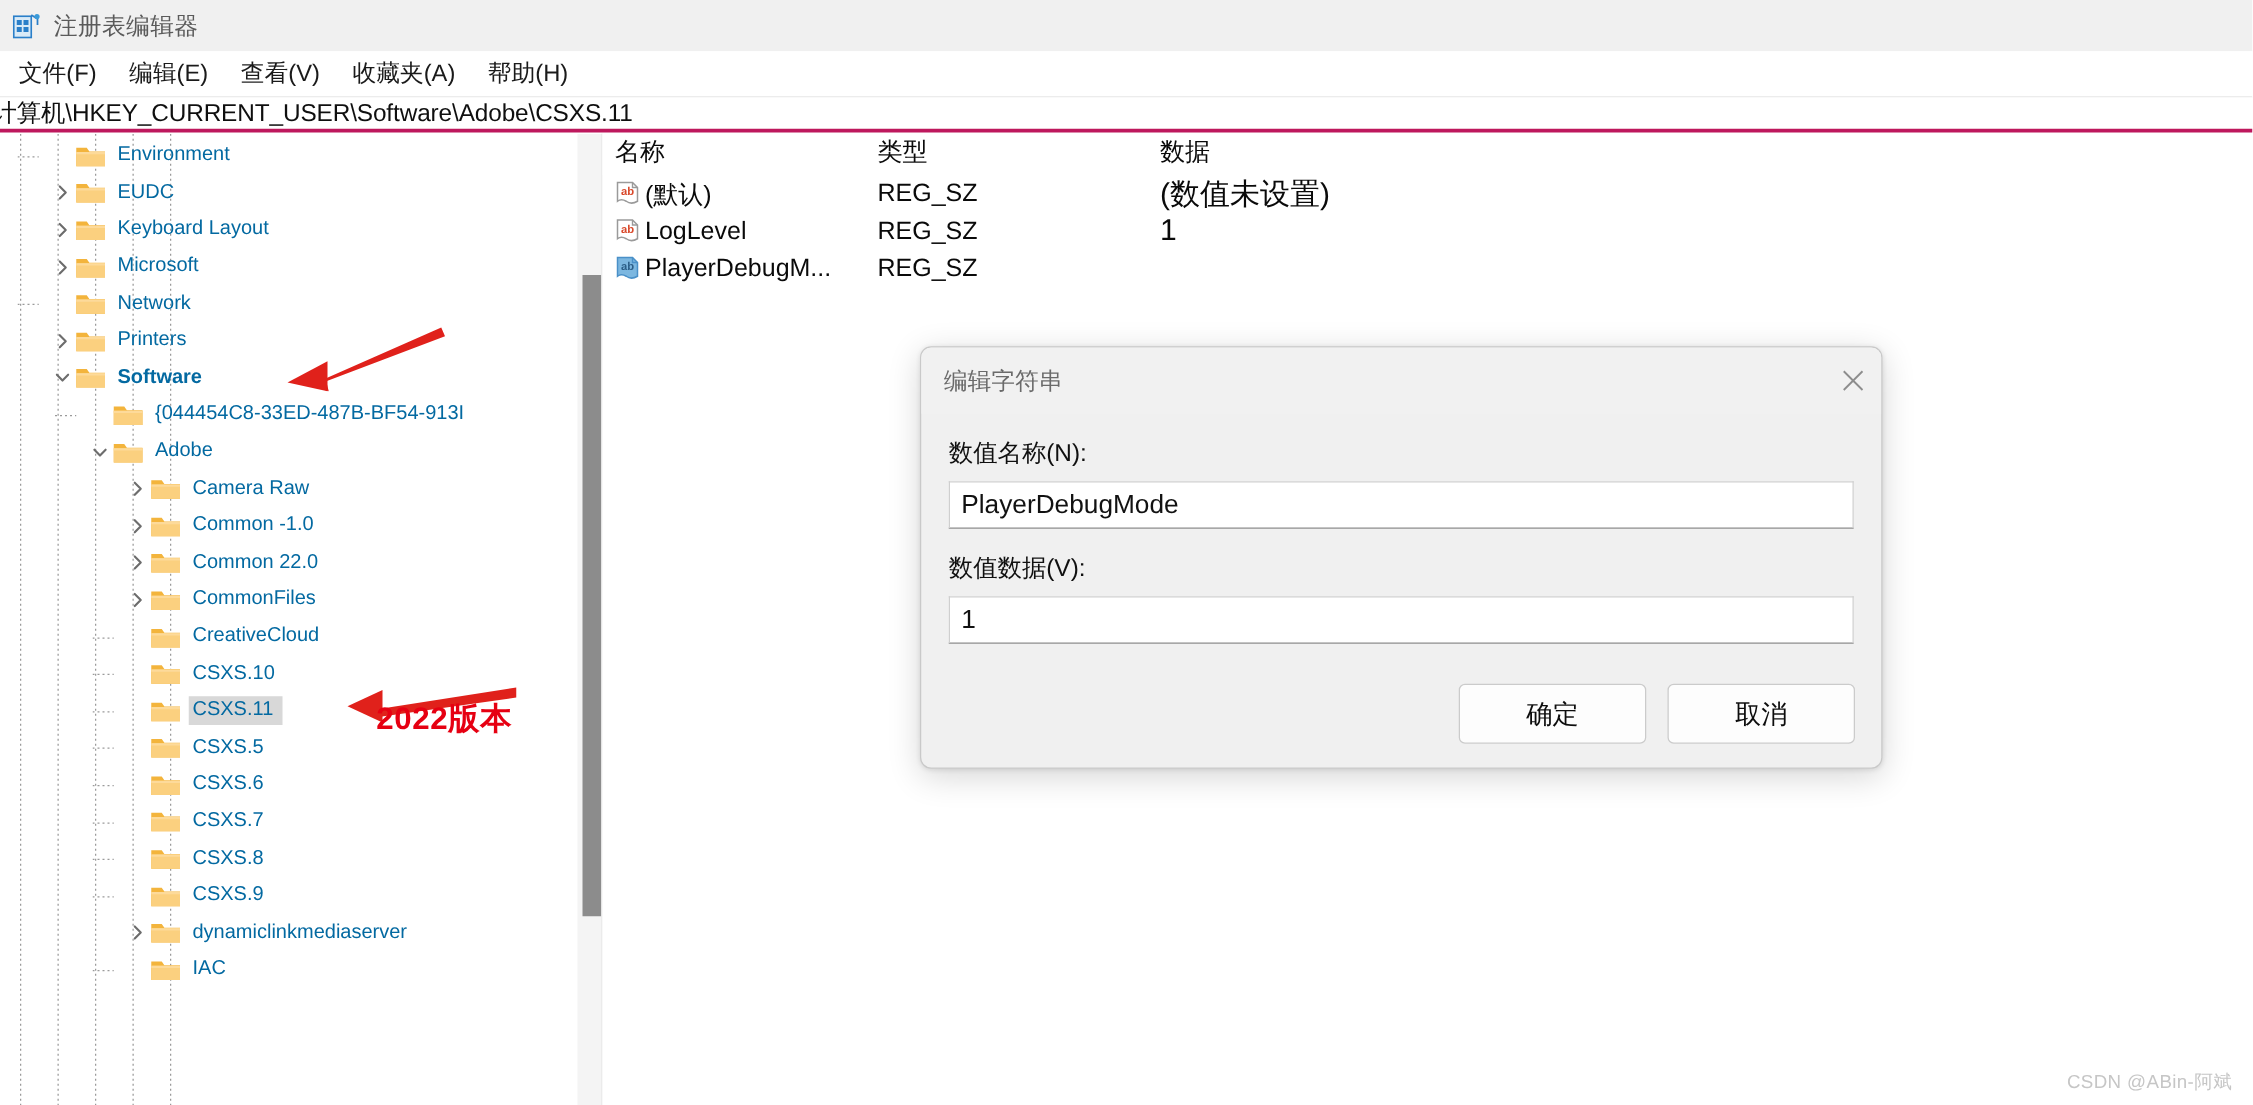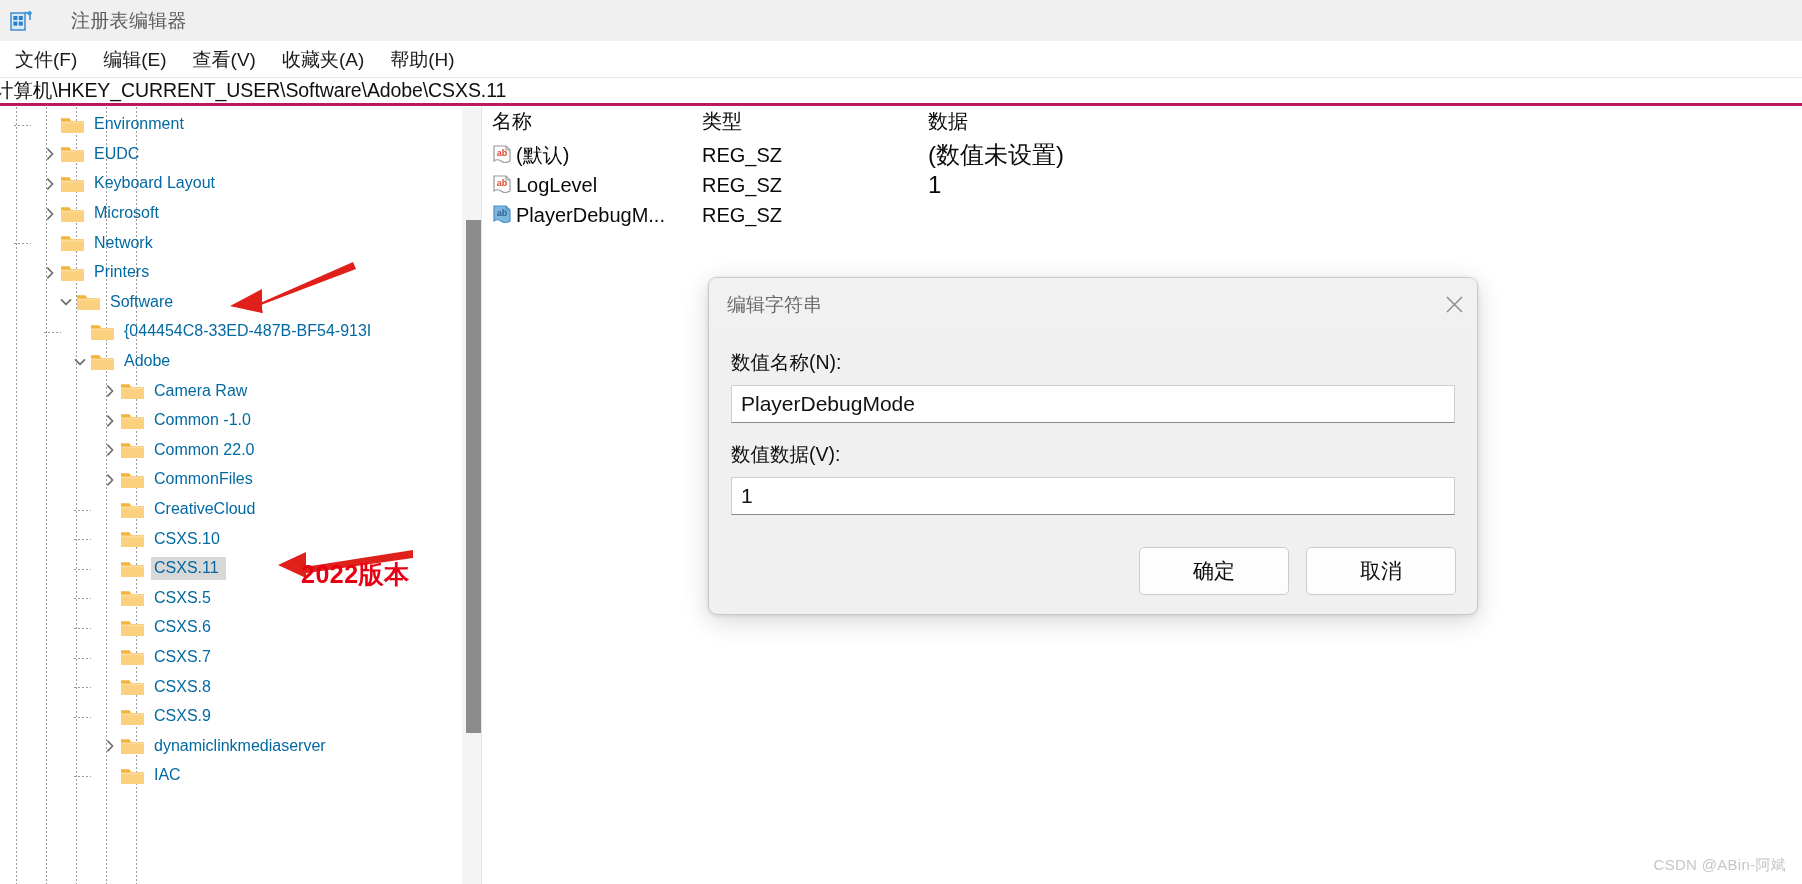--- a/index.html
+++ b/index.html
@@ -17,21 +17,20 @@
   }
 
   
   #titlebar {
     height: 41px;
     background: #f0f0f0;
     display: flex;
     align-items: center;
     padding-left: 10px;
     box-sizing: border-box;
-    gap: 28px;
   }
   #titlebar .app-icon {
     width: 22px;
     height: 22px;
     margin-right: 11px;
     flex: 0 0 auto;
     position: relative;
   }
   #titlebar .title-text {
     font-size: 19px;
@@ -225,21 +224,21 @@
     margin-right: 3px;
     position: relative;
   }
   .lrow .ltext { font-size: 20px; color: #0a0a0a; }
   .lrow .ltype { width: 226px; padding-left: 10px; box-sizing: border-box; font-size: 20px; color:#0a0a0a; }
   .lrow .ldata { font-size: 24px; color: #0a0a0a; padding-left: 10px; box-sizing: border-box; }
 
   
   #dialog {
     position: absolute;
-    left: 708px;
+    left: 736px;
     top: 277px;
     width: 770px;
     height: 338px;
     background: #f0f0f0;
     border: 1px solid #c9c9c9;
     border-radius: 9px;
     box-shadow: 0 6px 26px rgba(0,0,0,.16), 0 1px 4px rgba(0,0,0,.10);
     box-sizing: border-box;
     overflow: hidden;
   }
@@ -450,21 +449,21 @@
               <path d="M4.8 2.2 L9.6 7 L4.8 11.8" stroke="#6d6d6d" stroke-width="1.7" fill="none" stroke-linecap="round" stroke-linejoin="round"></path>
             </svg>
           </span>
           <span class="tfolder"><svg width="25" height="20" viewBox="0 0 25 20">
               <path d="M1 3.2 L1 18 L24 18 L24 6.2 L11.5 6.2 L9.4 3.2 Z" fill="#f3b43c"></path>
               <path d="M1 6.6 L24 6.6 L24 18 L1 18 Z" fill="#fbd07f"></path>
               <path d="M1 6.6 L24 6.6 L24 8.4 L1 8.4 Z" fill="#fdda9a"></path>
             </svg></span>
           <span class="tlabel">Printers</span>
         </div>
-        <div class="tnode" style="padding-left: 56px;">
+        <div class="tnode" style="padding-left: 40px; font-weight: bold;">
           <span class="twist">
             <svg width="14" height="14" viewBox="0 0 14 14">
               <path d="M2.5 4.8 L7 9.4 L11.5 4.8" stroke="#6d6d6d" stroke-width="1.7" fill="none" stroke-linecap="round" stroke-linejoin="round"></path>
             </svg>
           </span>
           <span class="tfolder"><svg width="25" height="20" viewBox="0 0 25 20">
               <path d="M1 3.2 L1 18 L24 18 L24 6.2 L11.5 6.2 L9.4 3.2 Z" fill="#f3b43c"></path>
               <path d="M1 6.6 L24 6.6 L24 18 L1 18 Z" fill="#fbd07f"></path>
               <path d="M1 6.6 L24 6.6 L24 8.4 L1 8.4 Z" fill="#fdda9a"></path>
             </svg></span>

